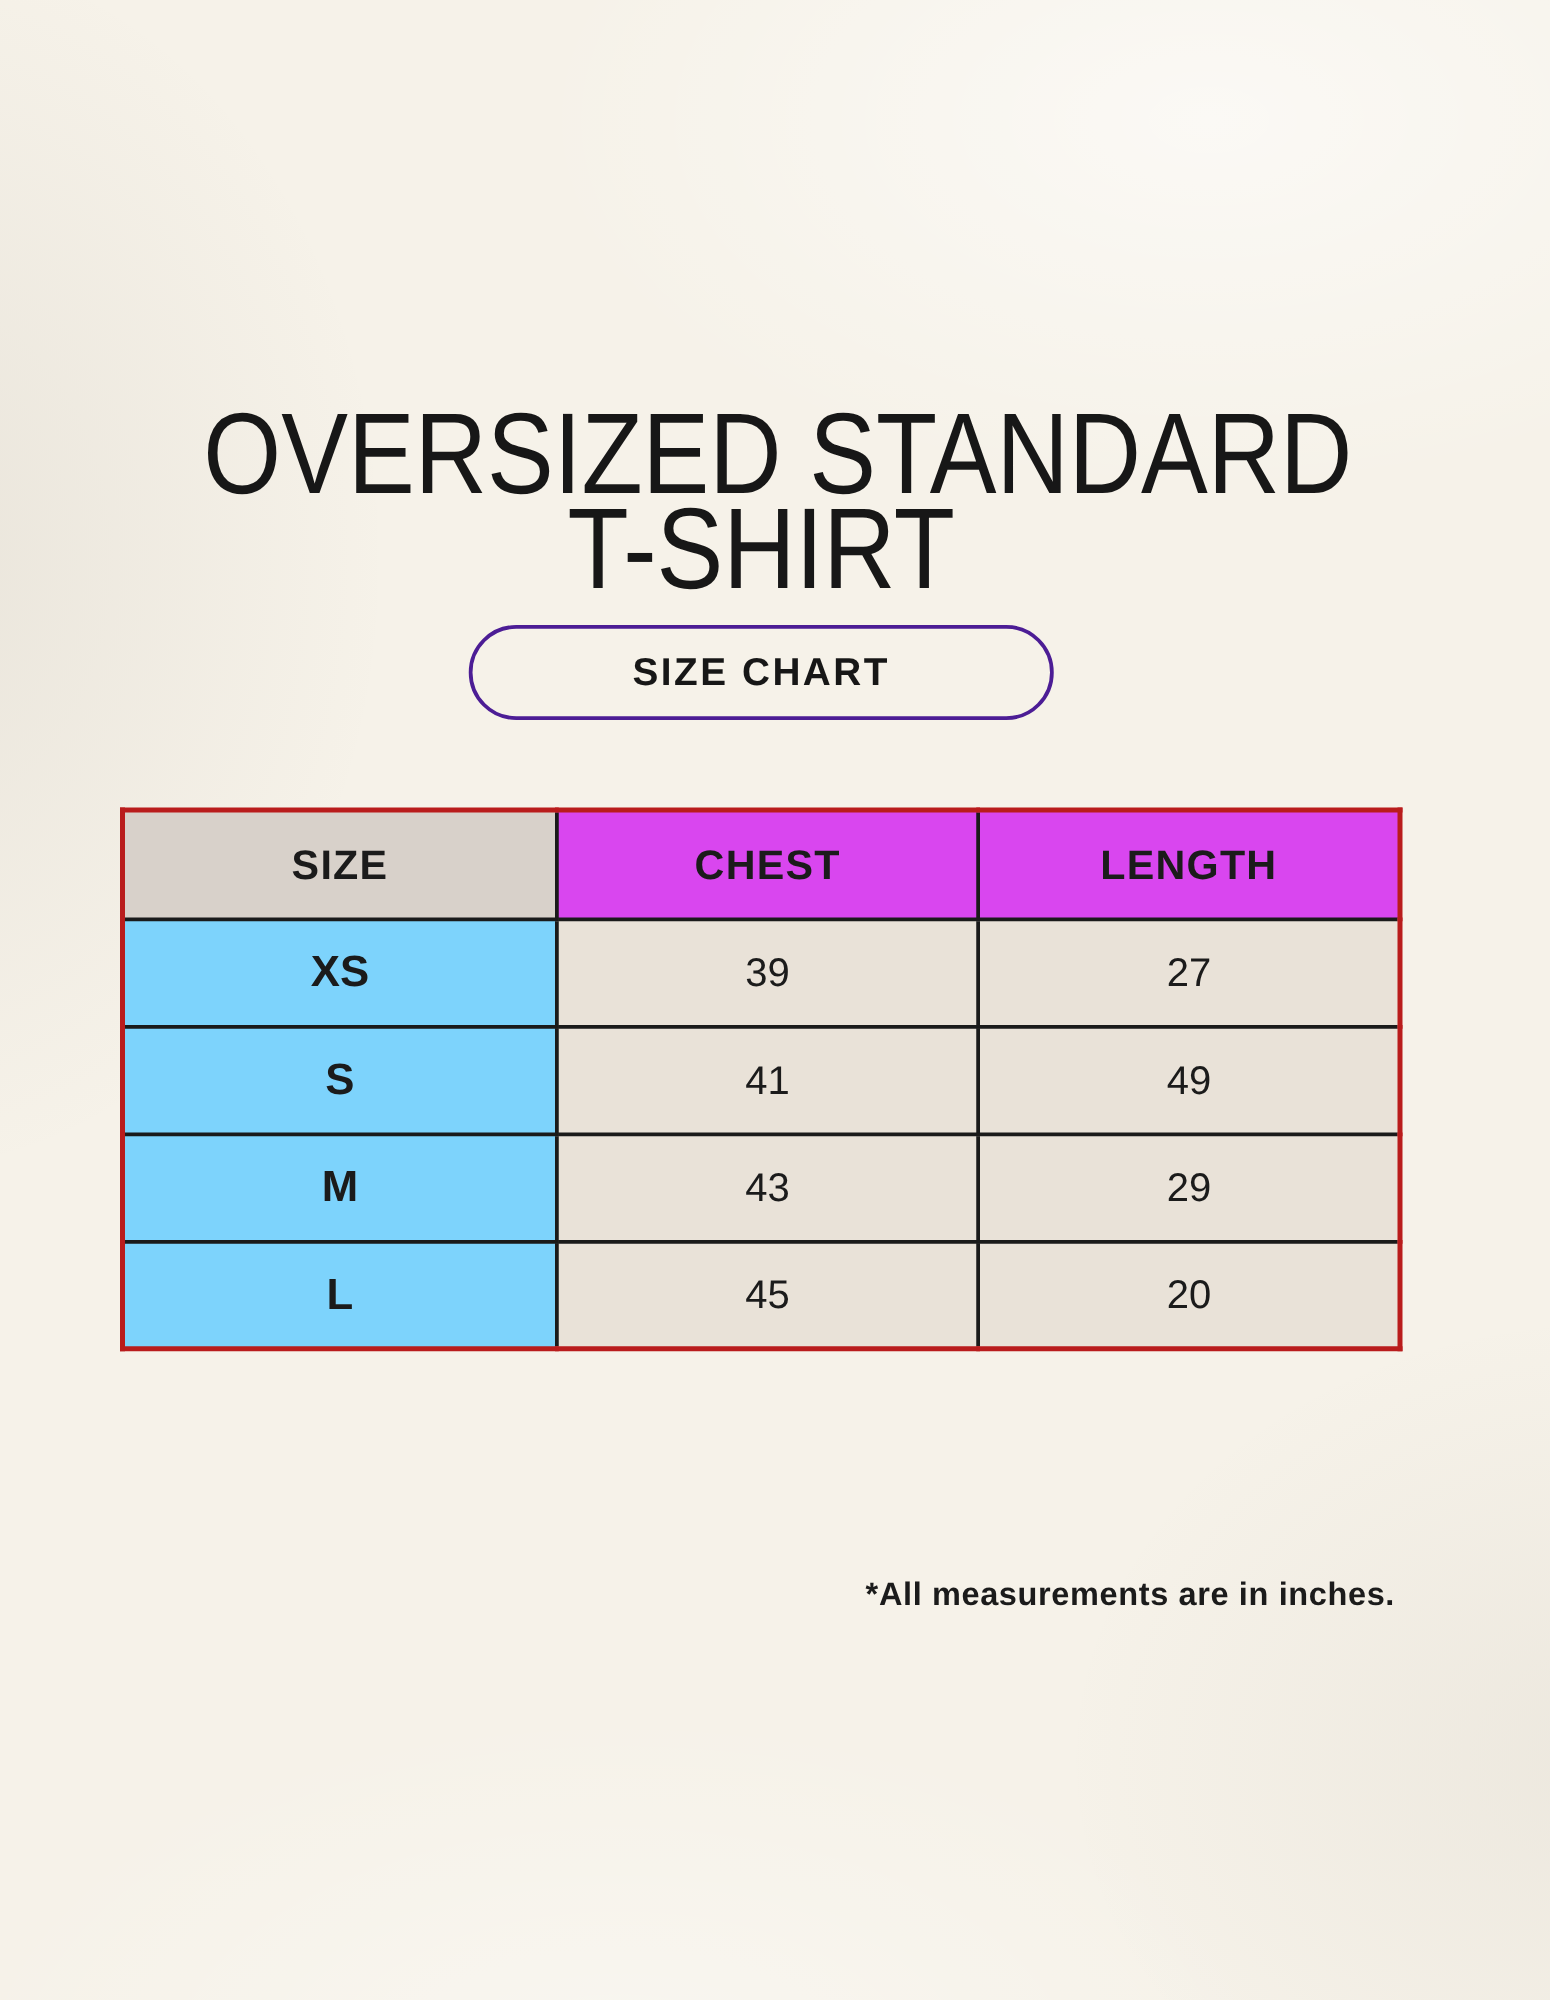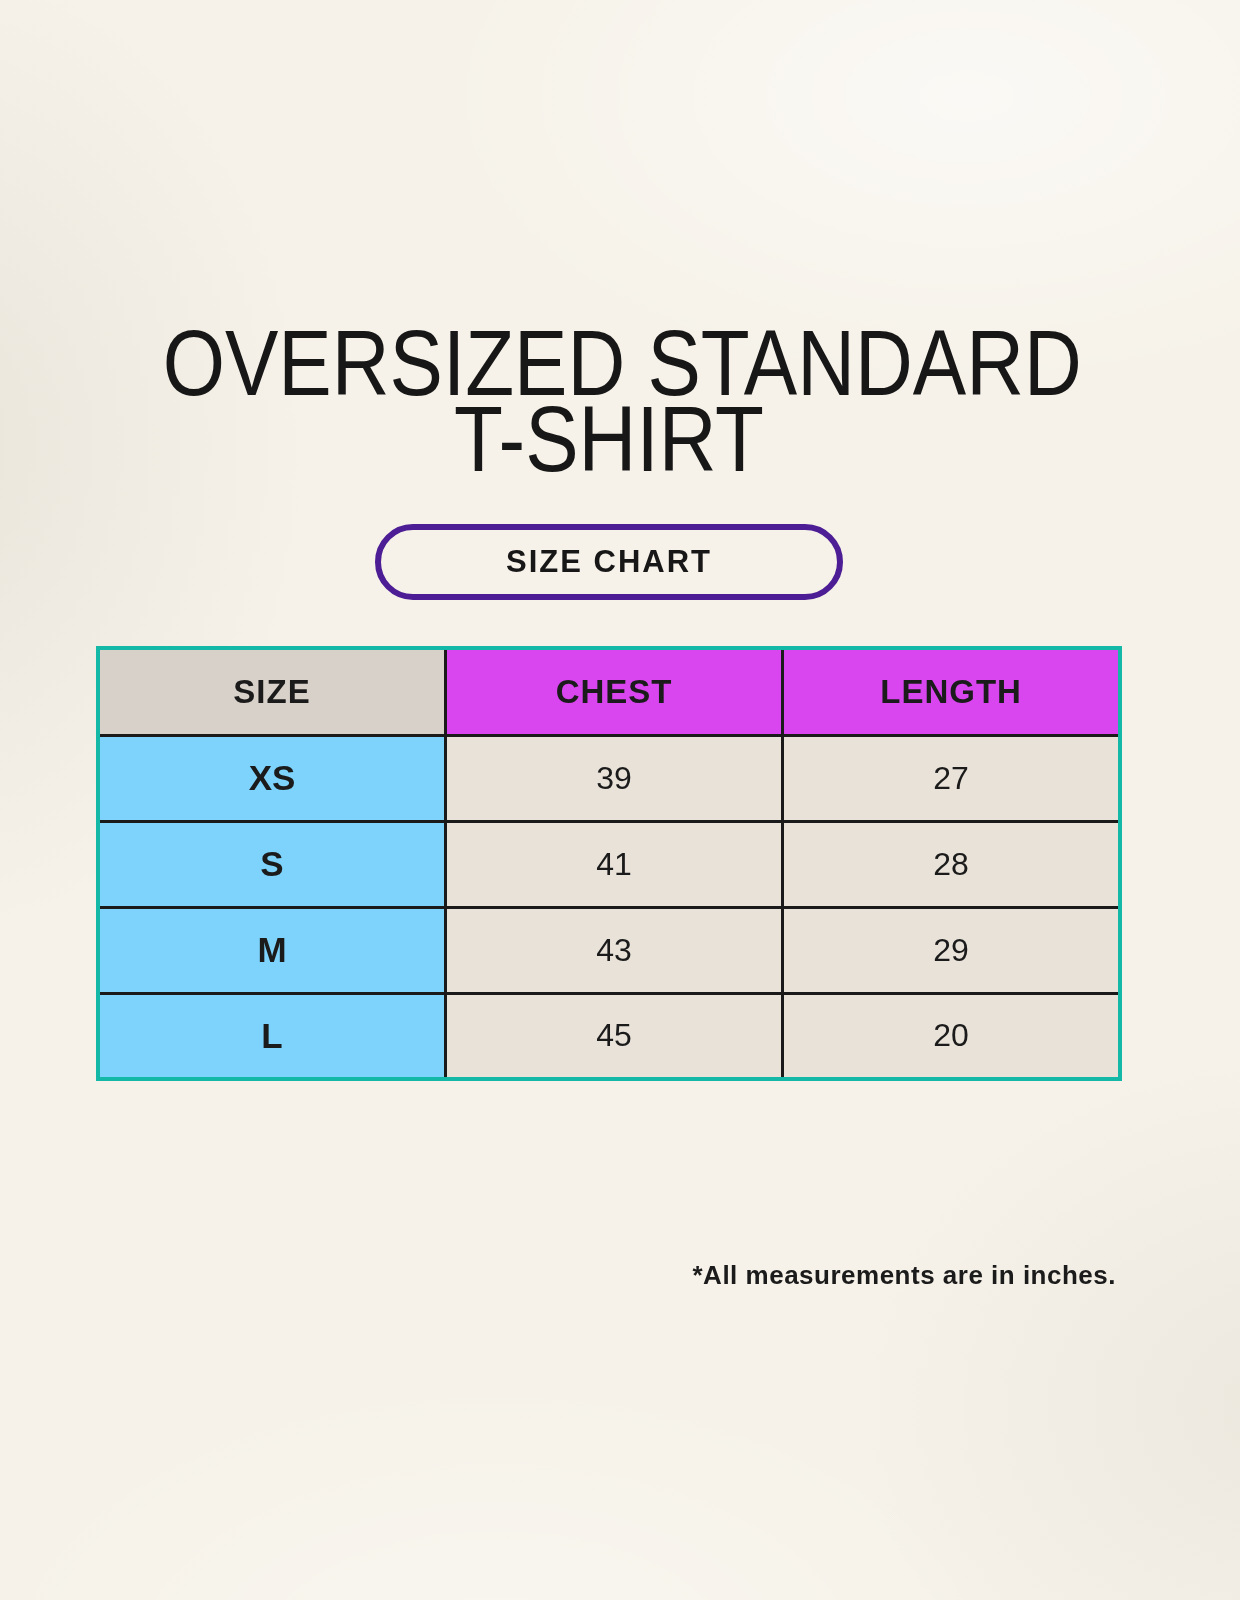--- a/index.html
+++ b/index.html
@@ -41,44 +41,44 @@
     font-weight: 400;
     letter-spacing: 0;
     color: #171717;
     transform: scaleX(0.87);
     transform-origin: 50% 50%;
     white-space: nowrap;
   }
 
   .badge {
     position: absolute;
-    top: 524px;
+    top: 500px;
     left: 50%;
     transform: translateX(-50%);
     width: 468px;
     height: 76px;
-    border: 6px solid #4c1d95;
+    border: 3px solid #4c1d95;
     border-radius: 40px;
     display: flex;
     align-items: center;
     justify-content: center;
     font-size: 31px;
     font-weight: 700;
     letter-spacing: 2px;
     color: #171717;
     background: transparent;
   }
 
   .size-table {
     position: absolute;
     top: 646px;
     left: 0;
     width: 100%;
     border-collapse: collapse;
-    border: 4px solid #14b8a6;
+    border: 4px solid #b91c1c;
   }
 
   .size-table th,
   .size-table td {
     border: 3px solid #1a1a1a;
     text-align: center;
     vertical-align: middle;
   }
 
   .size-table th {
@@ -135,21 +135,21 @@
     </thead>
     <tbody>
       <tr>
         <td class="c-size">XS</td>
         <td class="c-val">39</td>
         <td class="c-val">27</td>
       </tr>
       <tr>
         <td class="c-size">S</td>
         <td class="c-val">41</td>
-        <td class="c-val">28</td>
+        <td class="c-val">49</td>
       </tr>
       <tr>
         <td class="c-size">M</td>
         <td class="c-val">43</td>
         <td class="c-val">29</td>
       </tr>
       <tr>
         <td class="c-size">L</td>
         <td class="c-val">45</td>
         <td class="c-val">20</td>

